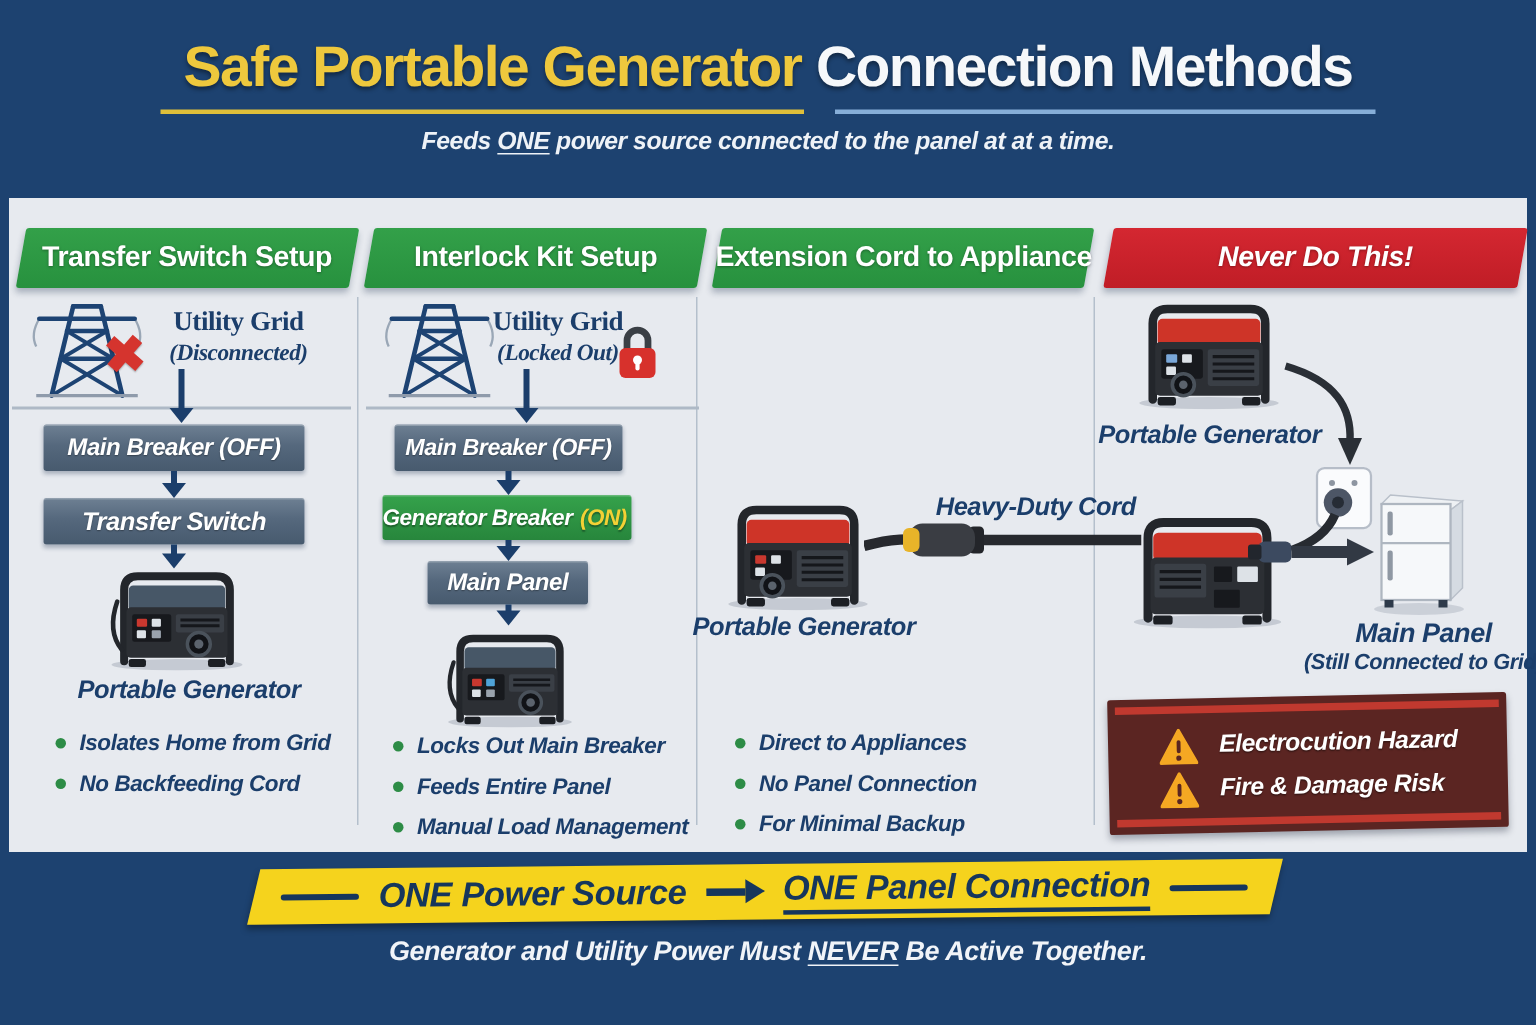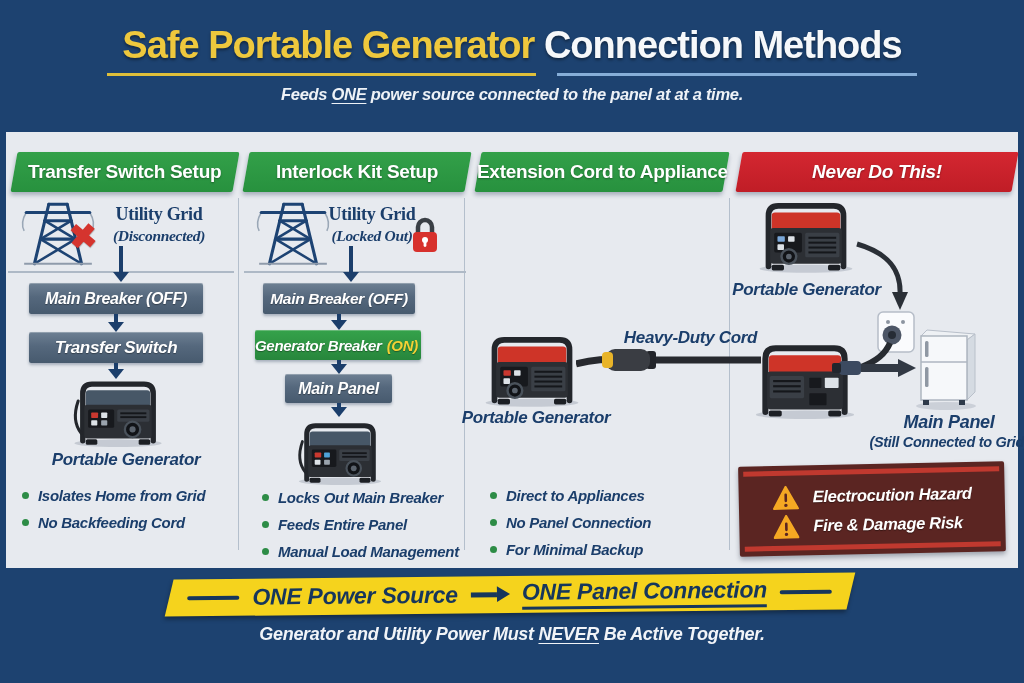--- a/index.html
+++ b/index.html
@@ -195,21 +195,21 @@
         <rect class="vents" x="64" y="45" width="42" height="16" rx="2"></rect>
         <line x1="68" y1="50" x2="102" y2="50"></line>
           <line x1="68" y1="55" x2="102" y2="55"></line>
         <circle class="outlet-o" cx="84" cy="71" r="10"></circle>
           <circle class="outlet-i" cx="84" cy="71" r="4"></circle>
         <rect class="foot" x="23" y="84" width="15" height="7" rx="2"></rect>
         <rect class="foot" x="92" y="84" width="15" height="7" rx="2"></rect>
       </svg>
       <div class="lbl it" style="left:20px;top:318px;width:200px;font-size:17px">Portable Generator</div>
 
-      <div class="bullets" style="left:16px;top:350px">
+      <div class="bullets" style="left:31px;top:350px">
         <div class="brow">
             <i class="bdot"></i>
             <span class="btxt">Isolates Home from Grid</span>
           </div>
         <div class="brow">
             <i class="bdot"></i>
             <span class="btxt">No Backfeeding Cord</span>
           </div>
       </div>
     </div>

